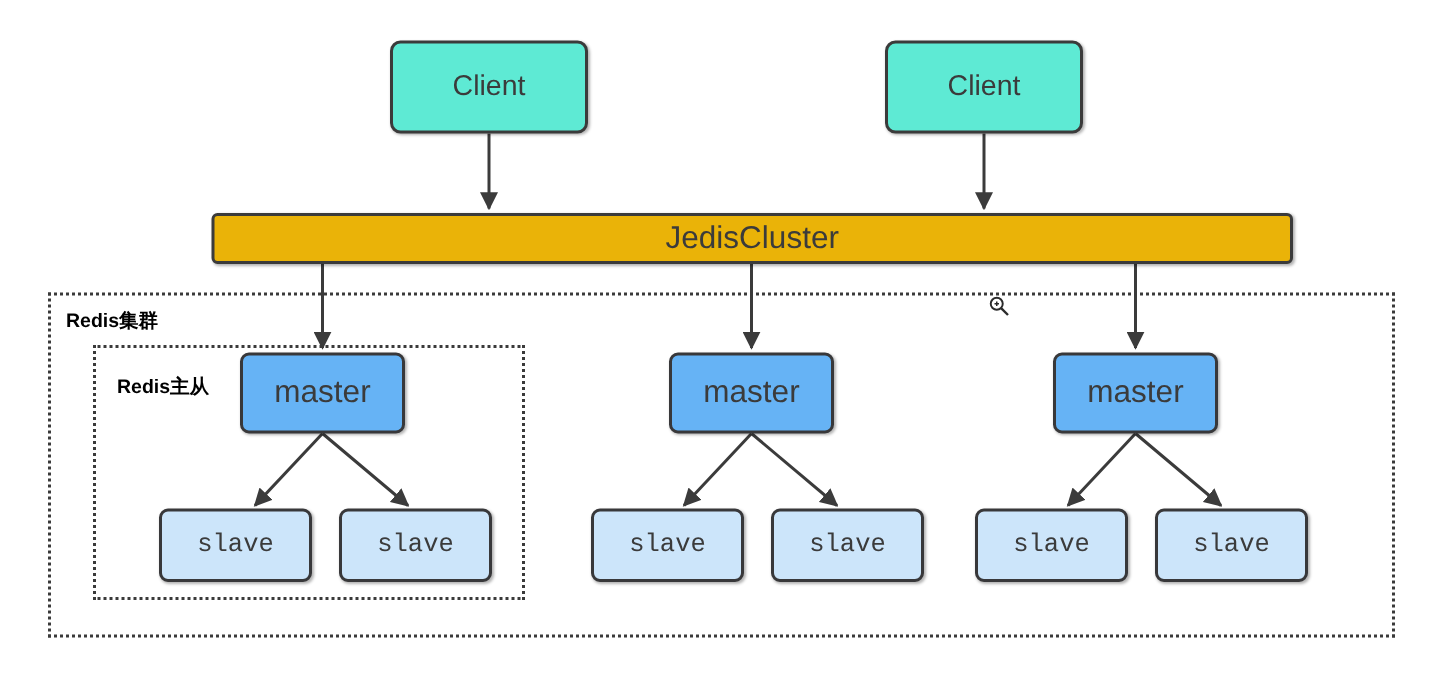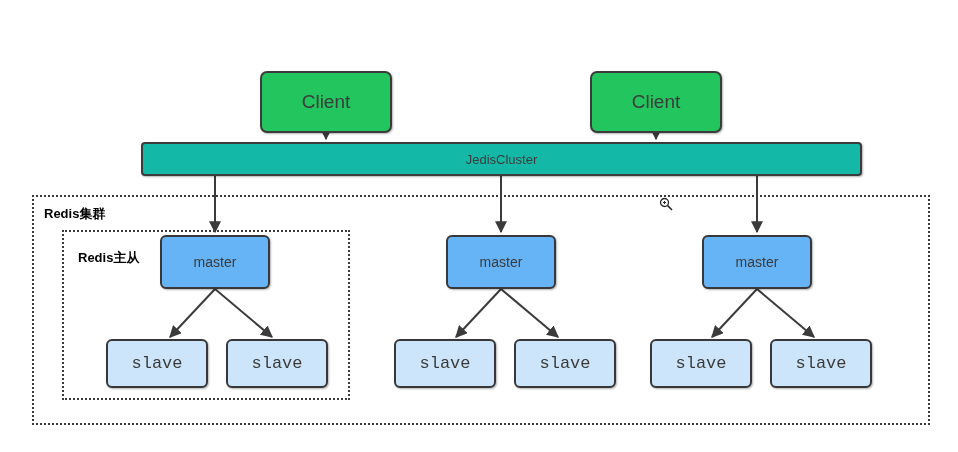--- a/index.html
+++ b/index.html
@@ -29,34 +29,33 @@
     display: flex;
     align-items: center;
     justify-content: center;
     border: 2px solid #3b3b3b;
     border-radius: 6px;
     color: #3b3b3b;
     box-shadow: 1px 1px 2px rgba(0,0,0,0.30);
     z-index: 3;
   }
   .client {
-    background: #22c55e;
+    background: #5eead4;
     font-size: 19px;
     border-radius: 7px;
-    margin-top: 44px;
   }
   .jedis {
-    background: #14b8a6;
-    font-size: 13px;
+    background: #eab308;
+    font-size: 21px;
     border-color: #3b3b3b;
     border-radius: 4px;
   }
   .master {
     background: #66b3f5;
-    font-size: 14px;
+    font-size: 21px;
     border-color: #38383a;
     text-align: center;
   }
   .slave {
     background: #cce5fa;
     font-size: 17px;
     border-color: #38383a;
     font-family: Liberation Mono, monospace;
   }
   .group-box {

